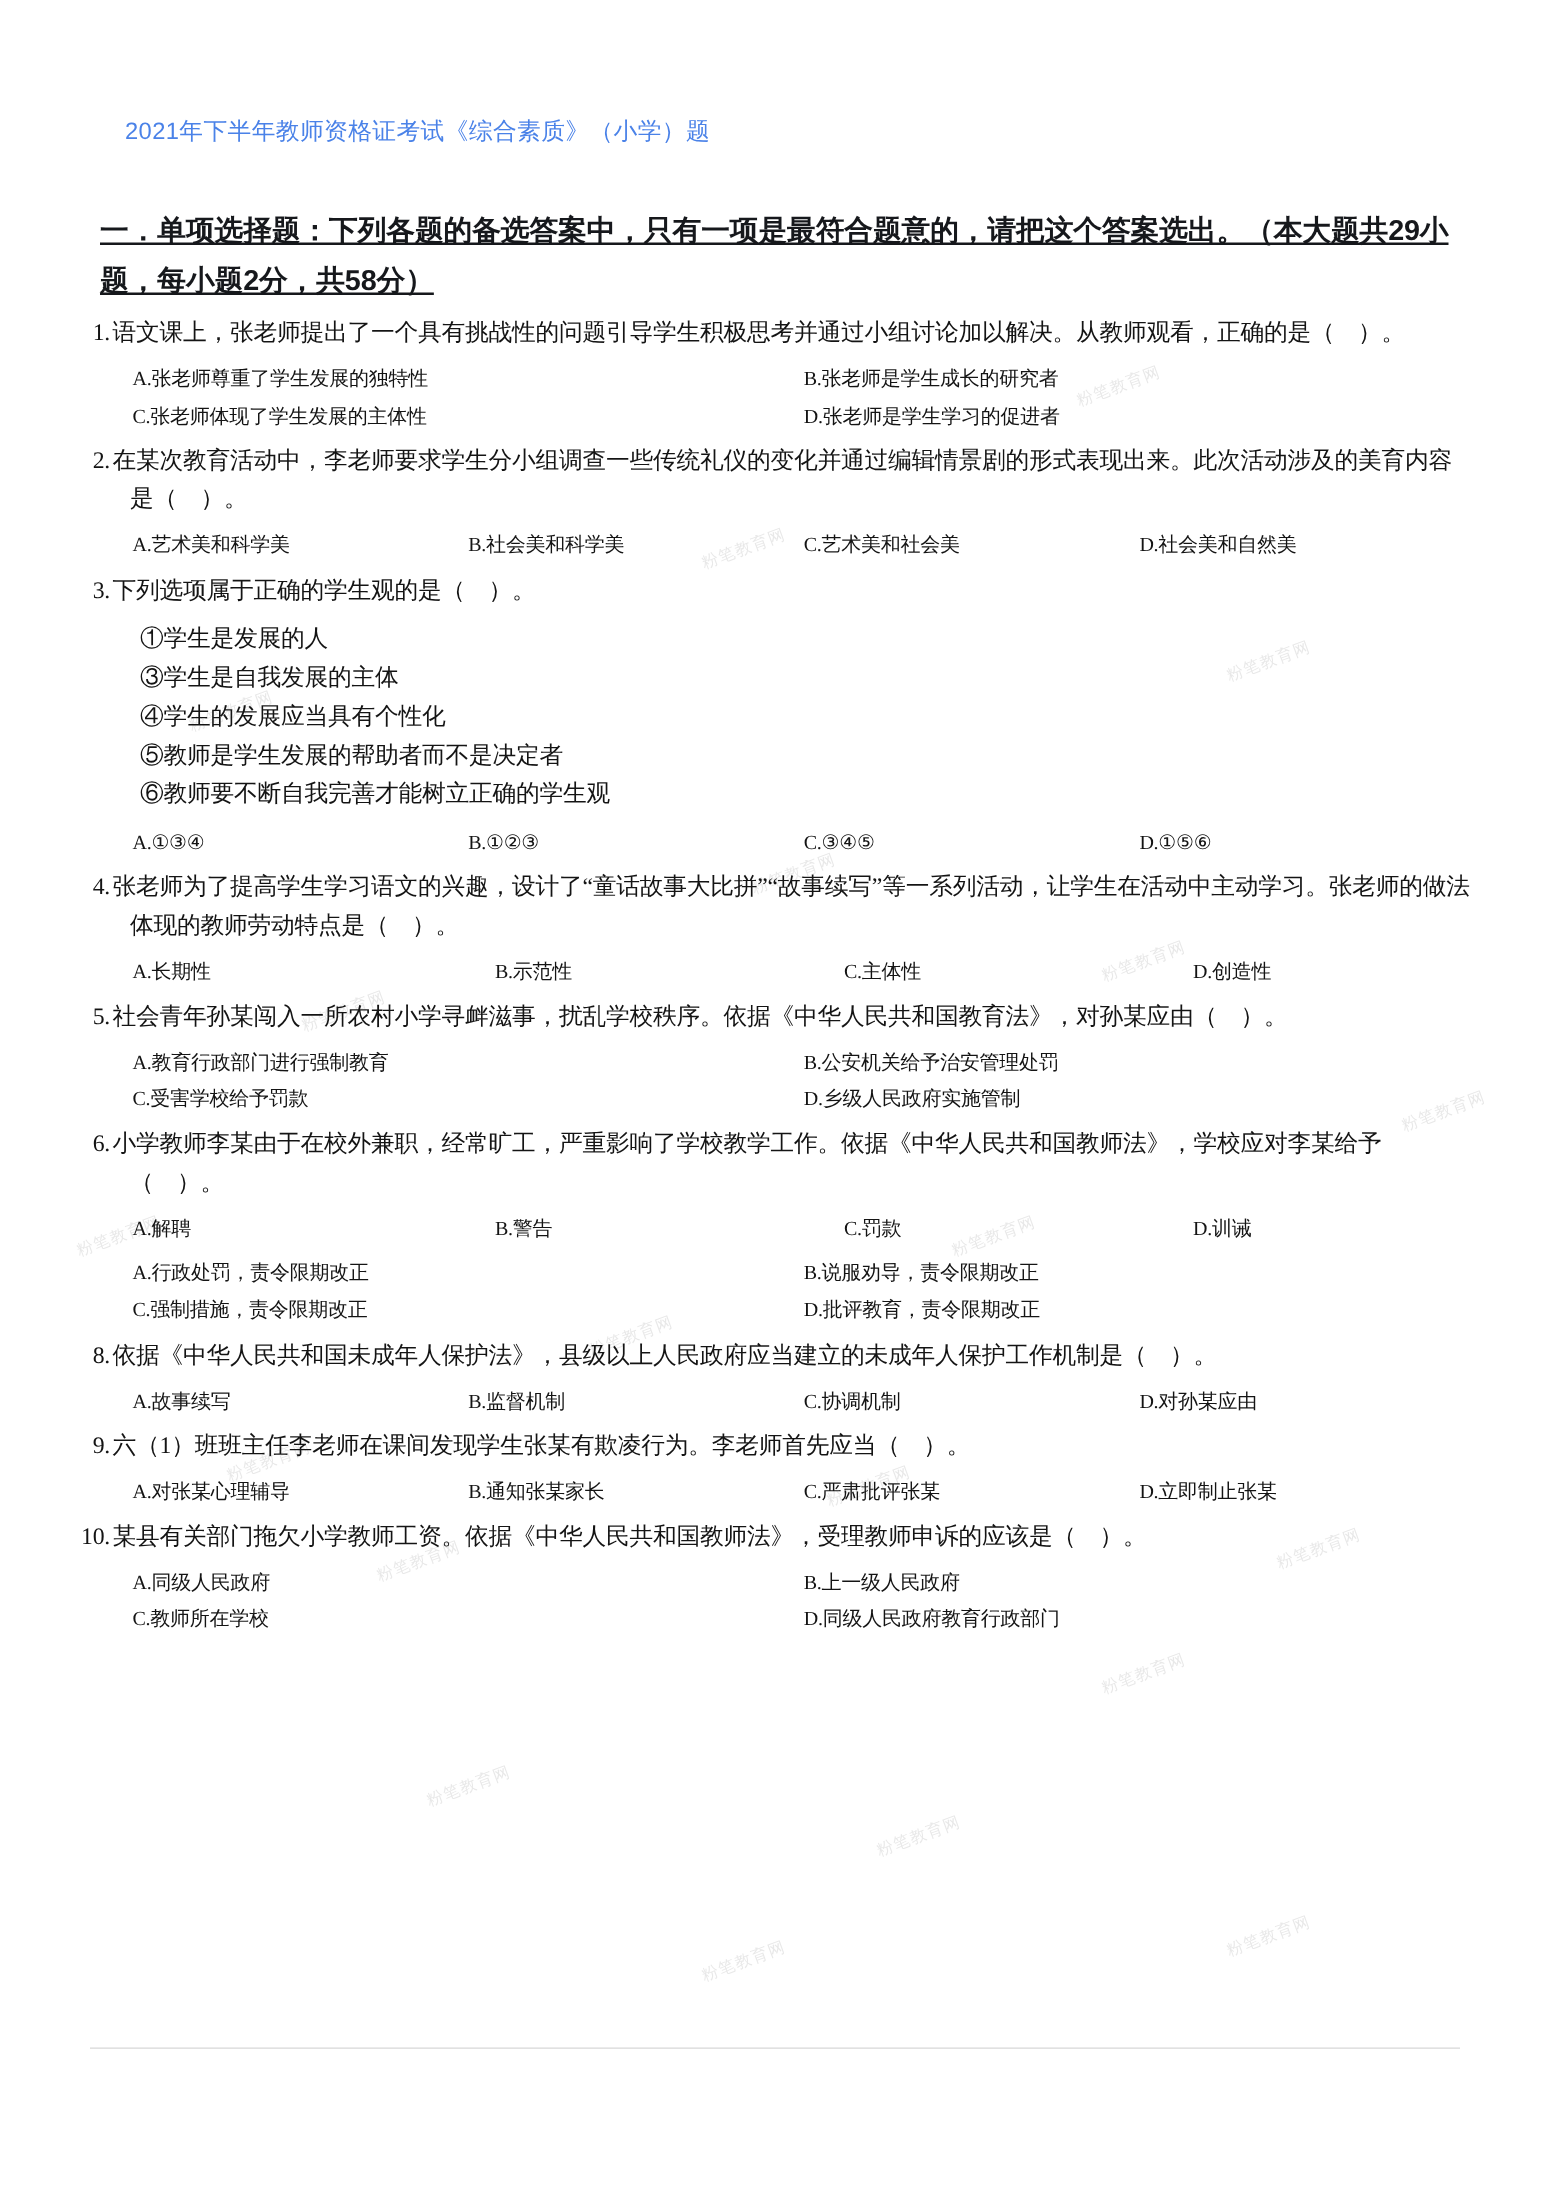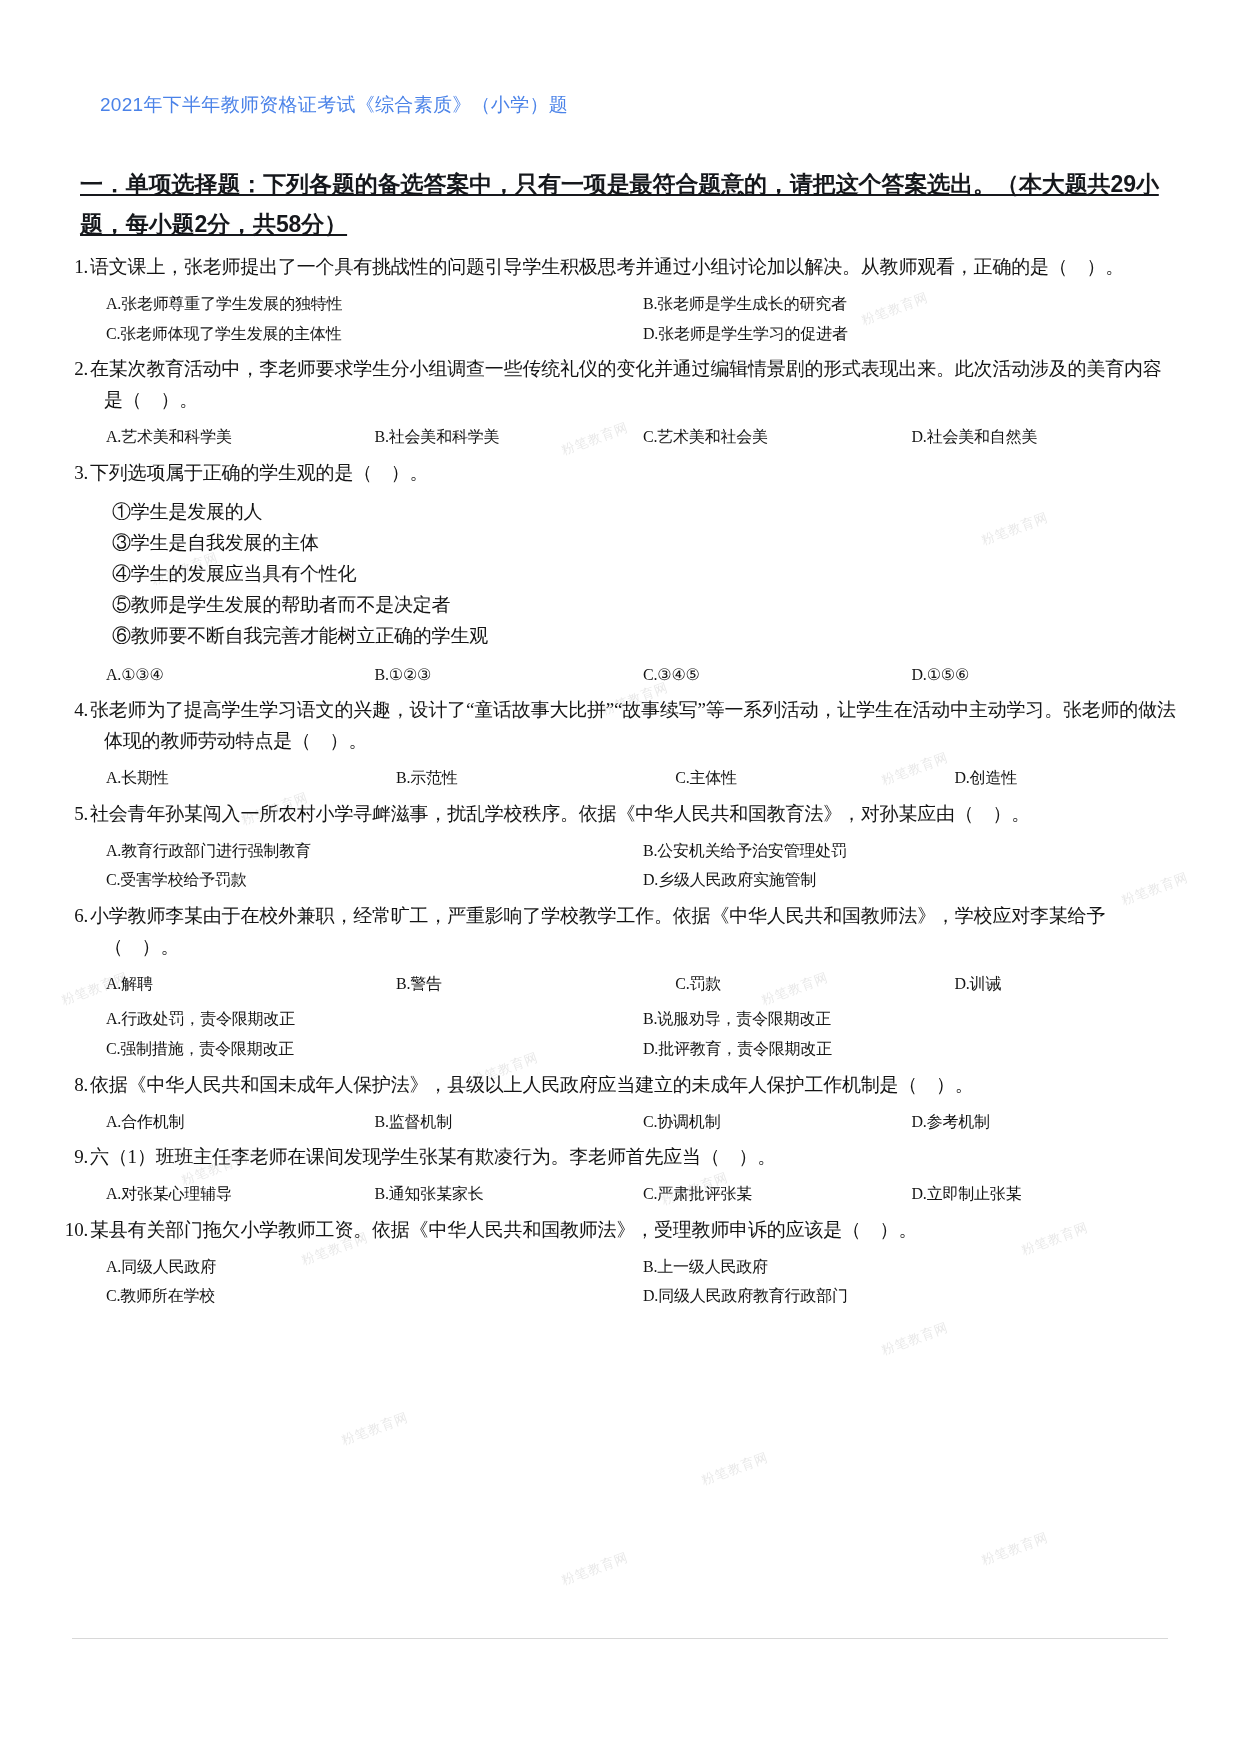--- a/index.html
+++ b/index.html
@@ -259,24 +259,24 @@
             <div class="opts cols2">
               <div>C.强制措施，责令限期改正</div>
               <div>D.批评教育，责令限期改正</div>
             </div>
           </div>
         </div>
         <div class="q">
           <div class="q-stem"><span class="num">8.</span><span>依据《中华人民共和国未成年人保护法》，县级以上人民政府应当建立的未成年人保护工作机制是（　）。</span></div>
           <div class="opts-block">
             <div class="opts cols4">
-              <div>A.合作机制</div>
+              <div>A.故事续写</div>
               <div>B.监督机制</div>
               <div>C.协调机制</div>
-              <div>D.参考机制</div>
+              <div>D.对孙某应由</div>
             </div>
           </div>
         </div>
         <div class="q">
           <div class="q-stem"><span class="num">9.</span><span>六（1）班班主任李老师在课间发现学生张某有欺凌行为。李老师首先应当（　）。</span></div>
           <div class="opts-block">
             <div class="opts cols4">
               <div>A.对张某心理辅导</div>
               <div>B.通知张某家长</div>
               <div>C.严肃批评张某</div>

